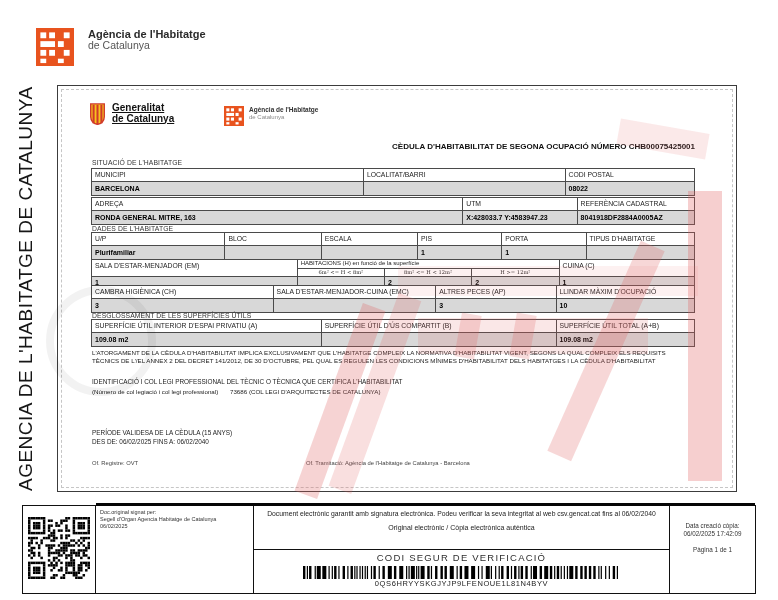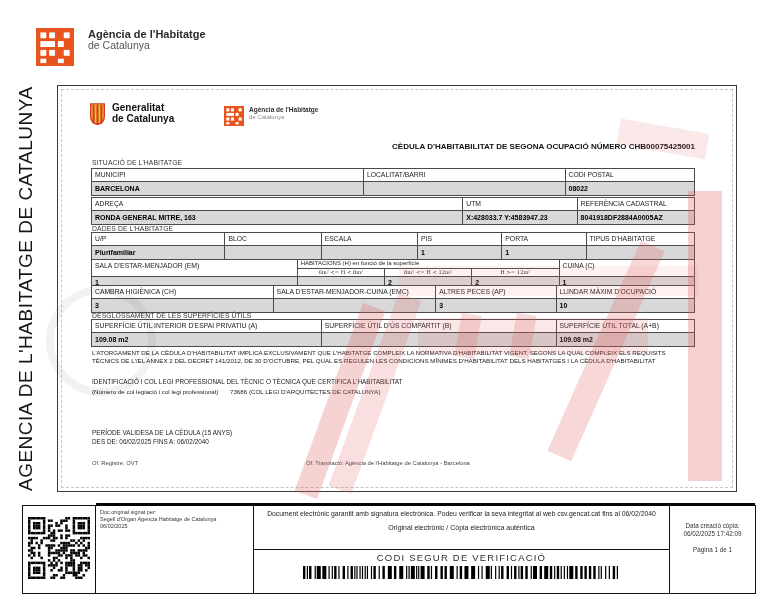--- a/index.html
+++ b/index.html
@@ -16,21 +16,21 @@
   .side-text{position:absolute;left:8px;top:85px;height:407px;width:36px;
     writing-mode:vertical-rl;transform:rotate(180deg);
     display:flex;align-items:center;justify-content:center;
     font-size:19px;letter-spacing:.5px;color:#161616;white-space:nowrap;}
 
   
   .doc{position:absolute;left:57px;top:85px;width:680px;height:407px;border:1px solid #3c3c3c;background:#fff;}
   .doc::before{content:"";position:absolute;inset:3px;border:1px dashed #c6c6c6;pointer-events:none;}
 
   .doc-logos{position:absolute;left:31px;top:17px;display:flex;align-items:flex-start;gap:6px;}
-  .gen-txt b{display:block;font-size:10px;line-height:10.5px;color:#111;}
+  .gen-txt b{display:block;font-size:10px;line-height:10.5px;color:#111;text-decoration:underline;}
   .ahc-mini{position:absolute;left:166px;top:20px;display:flex;gap:5px;align-items:flex-start;}
   .ahc-mini .t1{font-size:6.5px;font-weight:bold;color:#333;line-height:8px;}
   .ahc-mini .t2{font-size:6px;color:#8a8a8a;line-height:7px;}
 
   .doc-title{position:absolute;left:33px;top:56px;width:604px;text-align:right;
     font-size:8px;font-weight:bold;color:#111;}
 
   .sec{position:absolute;font-size:6.8px;color:#333;letter-spacing:.1px;}
 
   .tbl{position:absolute;display:flex;flex-direction:column;border:1px solid #4a4a4a;background:#fff;width:604px;left:33px;}
@@ -651,20 +651,21 @@
               <rect x="281.4362979921682" y="0" width="2.4" height="13" fill="#000"></rect>
               <rect x="285.8431003608942" y="0" width="2.4" height="13" fill="#000"></rect>
               <rect x="290.2772815748478" y="0" width="2.4" height="13" fill="#000"></rect>
               <rect x="295.25609627294176" y="0" width="1.2" height="13" fill="#000"></rect>
               <rect x="297.69799385615534" y="0" width="1.2" height="13" fill="#000"></rect>
               <rect x="302.07284303366805" y="0" width="1.2" height="13" fill="#000"></rect>
               <rect x="305.75203870076314" y="0" width="1.2" height="13" fill="#000"></rect>
               <rect x="309.70807574619914" y="0" width="2.4" height="13" fill="#000"></rect>
               <rect x="313.78898735912003" y="0" width="1.2" height="13" fill="#000"></rect>
             </svg></div>
+        <div class="csv-code">0QS6HRYYSKGJYJP9LFENOUE1L81N4BYV</div>
       </div>
     </div>
     <div class="fcell right-cell">
       <div>Data creació còpia:</div>
       <div>06/02/2025 17:42:09</div>
       <div class="pg">Pàgina 1 de 1</div>
     </div>
   </div>
 
 </div>

